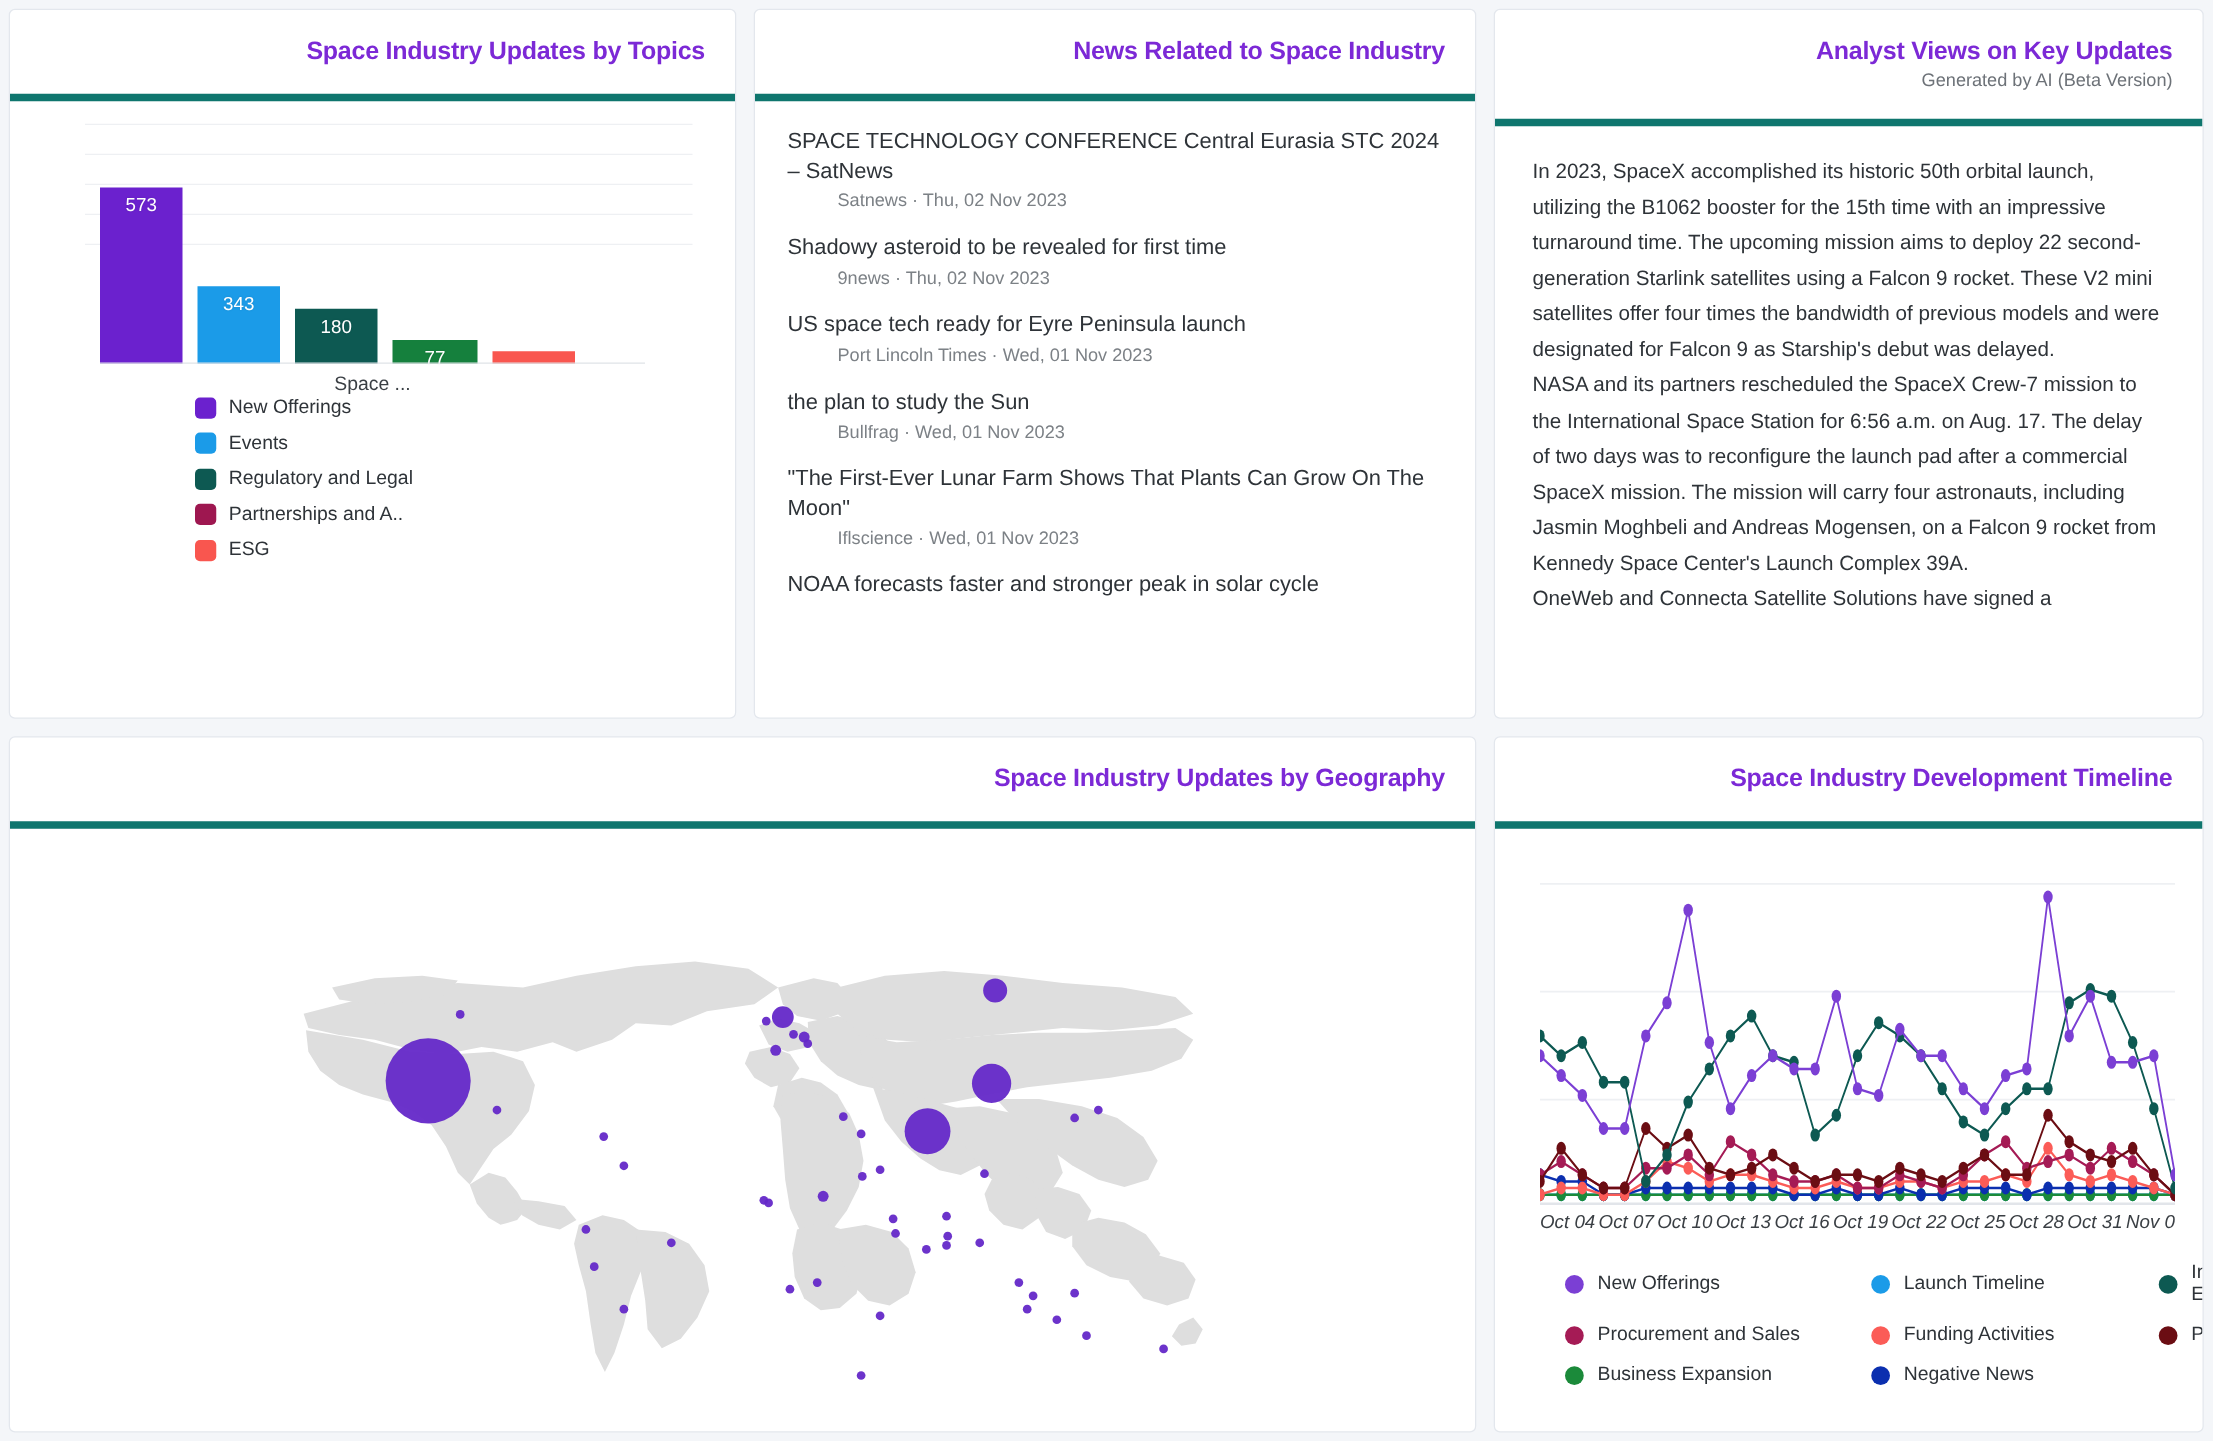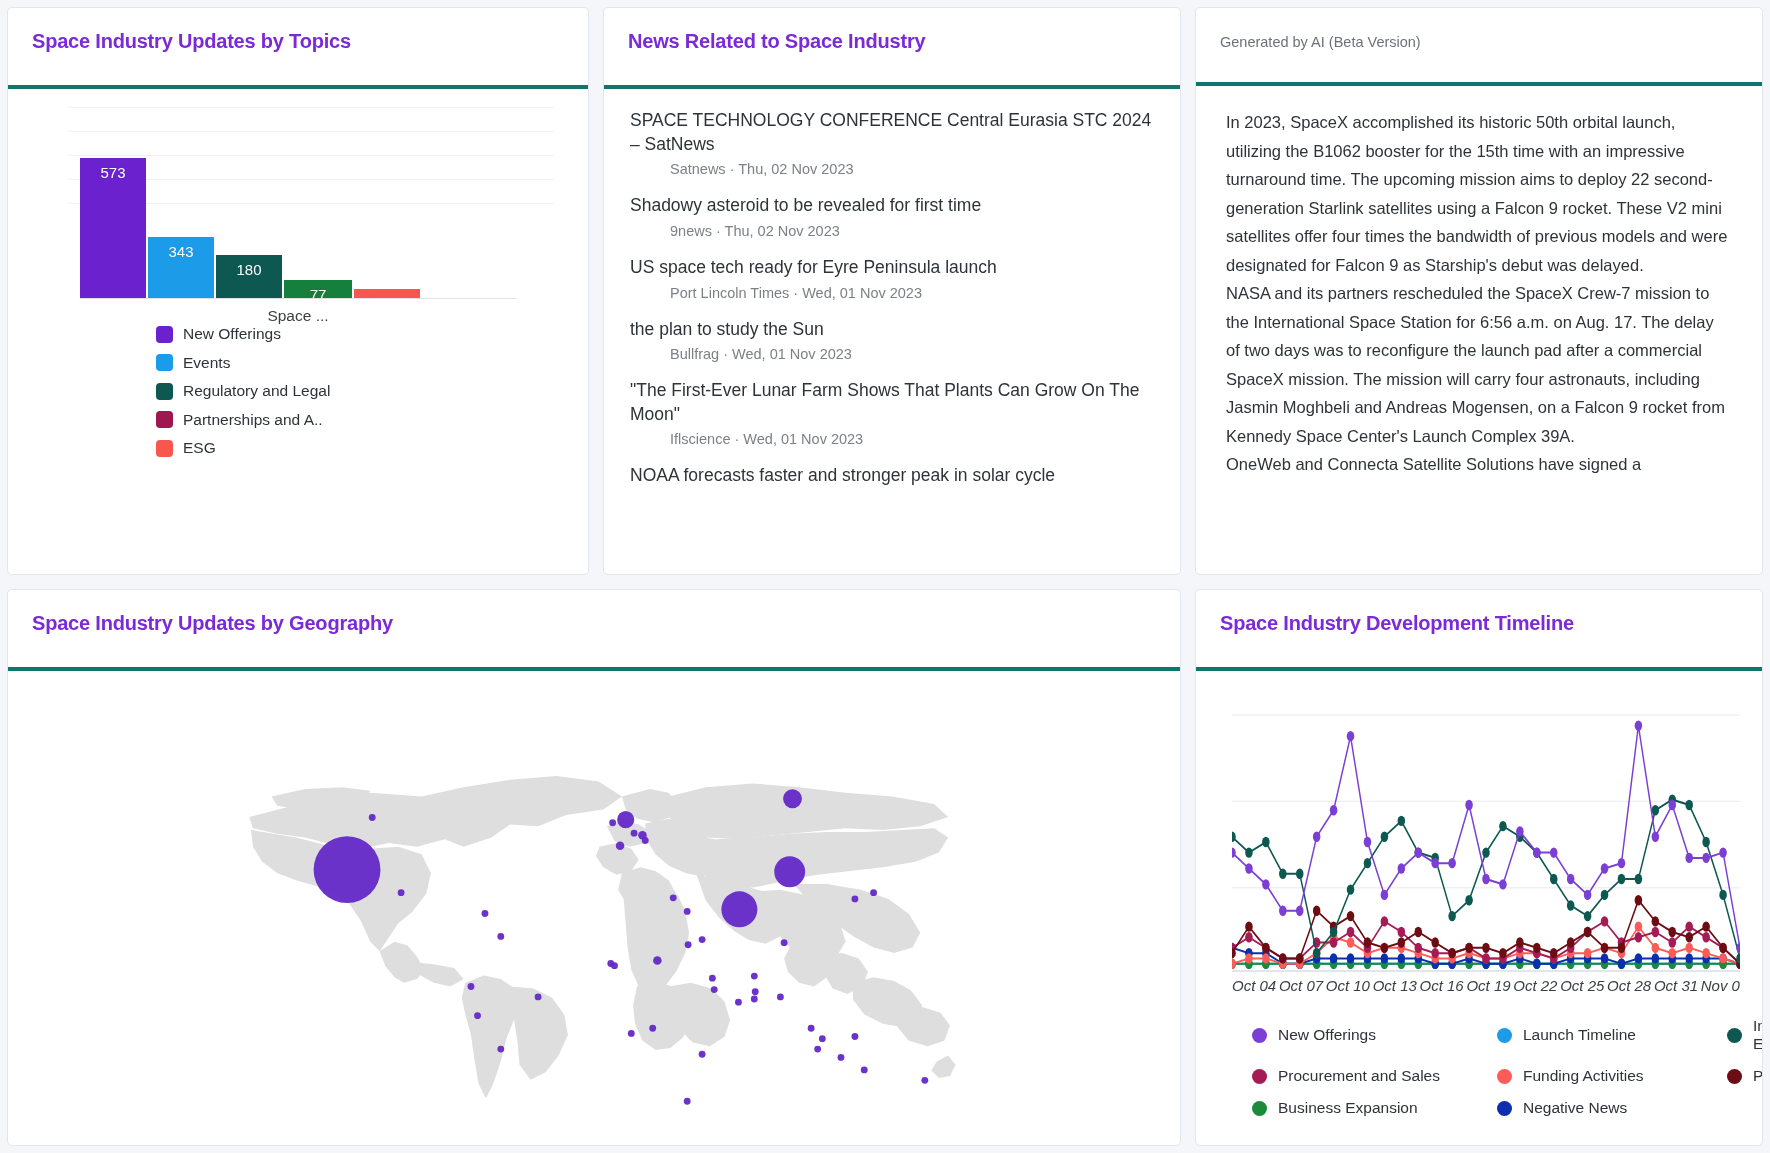--- a/index.html
+++ b/index.html
@@ -20,23 +20,24 @@
   .card {
     background: #fff;
     border: 1px solid #e3e7ed;
     border-radius: 5px;
     margin: 7px;
     display: flex;
     flex-direction: column;
     overflow: hidden;
   }
   .card-header {
-    padding: 22px 24px 32px 24px;
-    border-bottom: 4px solid #0f766e;
+    padding: 22px 24px 22px 24px;
+    border-bottom: 6px solid #0f766e;
     flex: none;
+    text-align: right;
   }
   .card-title {
     color: #7c29d6;
     font-size: 20px;
     font-weight: bold;
     letter-spacing: -0.2px;
     line-height: 1.15;
   }
   .card-sub {
     color: #6d7278;
@@ -47,21 +48,21 @@
   .card-body { flex: 1; position: relative; overflow: hidden; }
 
   
   .bar-wrap { padding: 18px 34px 0 34px; position: relative; height: 230px; }
   .grid-lines { position: absolute; left: 60px; right: 34px; top: 18px; height: 192px; }
   .grid-lines div {
     position: absolute; left: 0; right: 0; height: 1px; background: #eef0f3;
   }
   .bars {
     position: absolute; left: 72px; bottom: 20px; height: 172px;
-    display: flex; align-items: flex-end; gap: 2px;
+    display: flex; align-items: flex-end; gap: 12px;
   }
   .bar { position: relative; display: flex; align-items: flex-start; justify-content: center; }
   .bar .val {
     color: #fff; font-size: 15px; margin-top: 6px; font-weight: normal;
     text-shadow: 0 0 2px rgba(0,0,0,.12);
   }
   .axis-base {
     position: absolute; left: 72px; right: 72px; bottom: 20px;
     height: 1px; background: #dfe3e8;
   }
@@ -206,20 +207,21 @@
           </div>
           <div class="news-item">
             <div class="news-title">NOAA forecasts faster and stronger peak in solar cycle</div>
           </div>
         </div>
     </div>
   </div>
 
   <div class="card">
     <div class="card-header">
+      <div class="card-title">Analyst Views on Key Updates</div>
       <div class="card-sub">Generated by AI (Beta Version)</div>
     </div>
     <div class="card-body">
       <div class="analyst" id="analystText">
           <p>In 2023, SpaceX accomplished its historic 50th orbital launch, utilizing the B1062 booster for the 15th time with an impressive turnaround time. The upcoming mission aims to deploy 22 second-generation Starlink satellites using a Falcon 9 rocket. These V2 mini satellites offer four times the bandwidth of previous models and were designated for Falcon 9 as Starship's debut was delayed.</p>
           <p>NASA and its partners rescheduled the SpaceX Crew-7 mission to the International Space Station for 6:56 a.m. on Aug. 17. The delay of two days was to reconfigure the launch pad after a commercial SpaceX mission. The mission will carry four astronauts, including Jasmin Moghbeli and Andreas Mogensen, on a Falcon 9 rocket from Kennedy Space Center's Launch Complex 39A.</p>
           <p>OneWeb and Connecta Satellite Solutions have signed a</p>
         </div>
     </div>
   </div>

